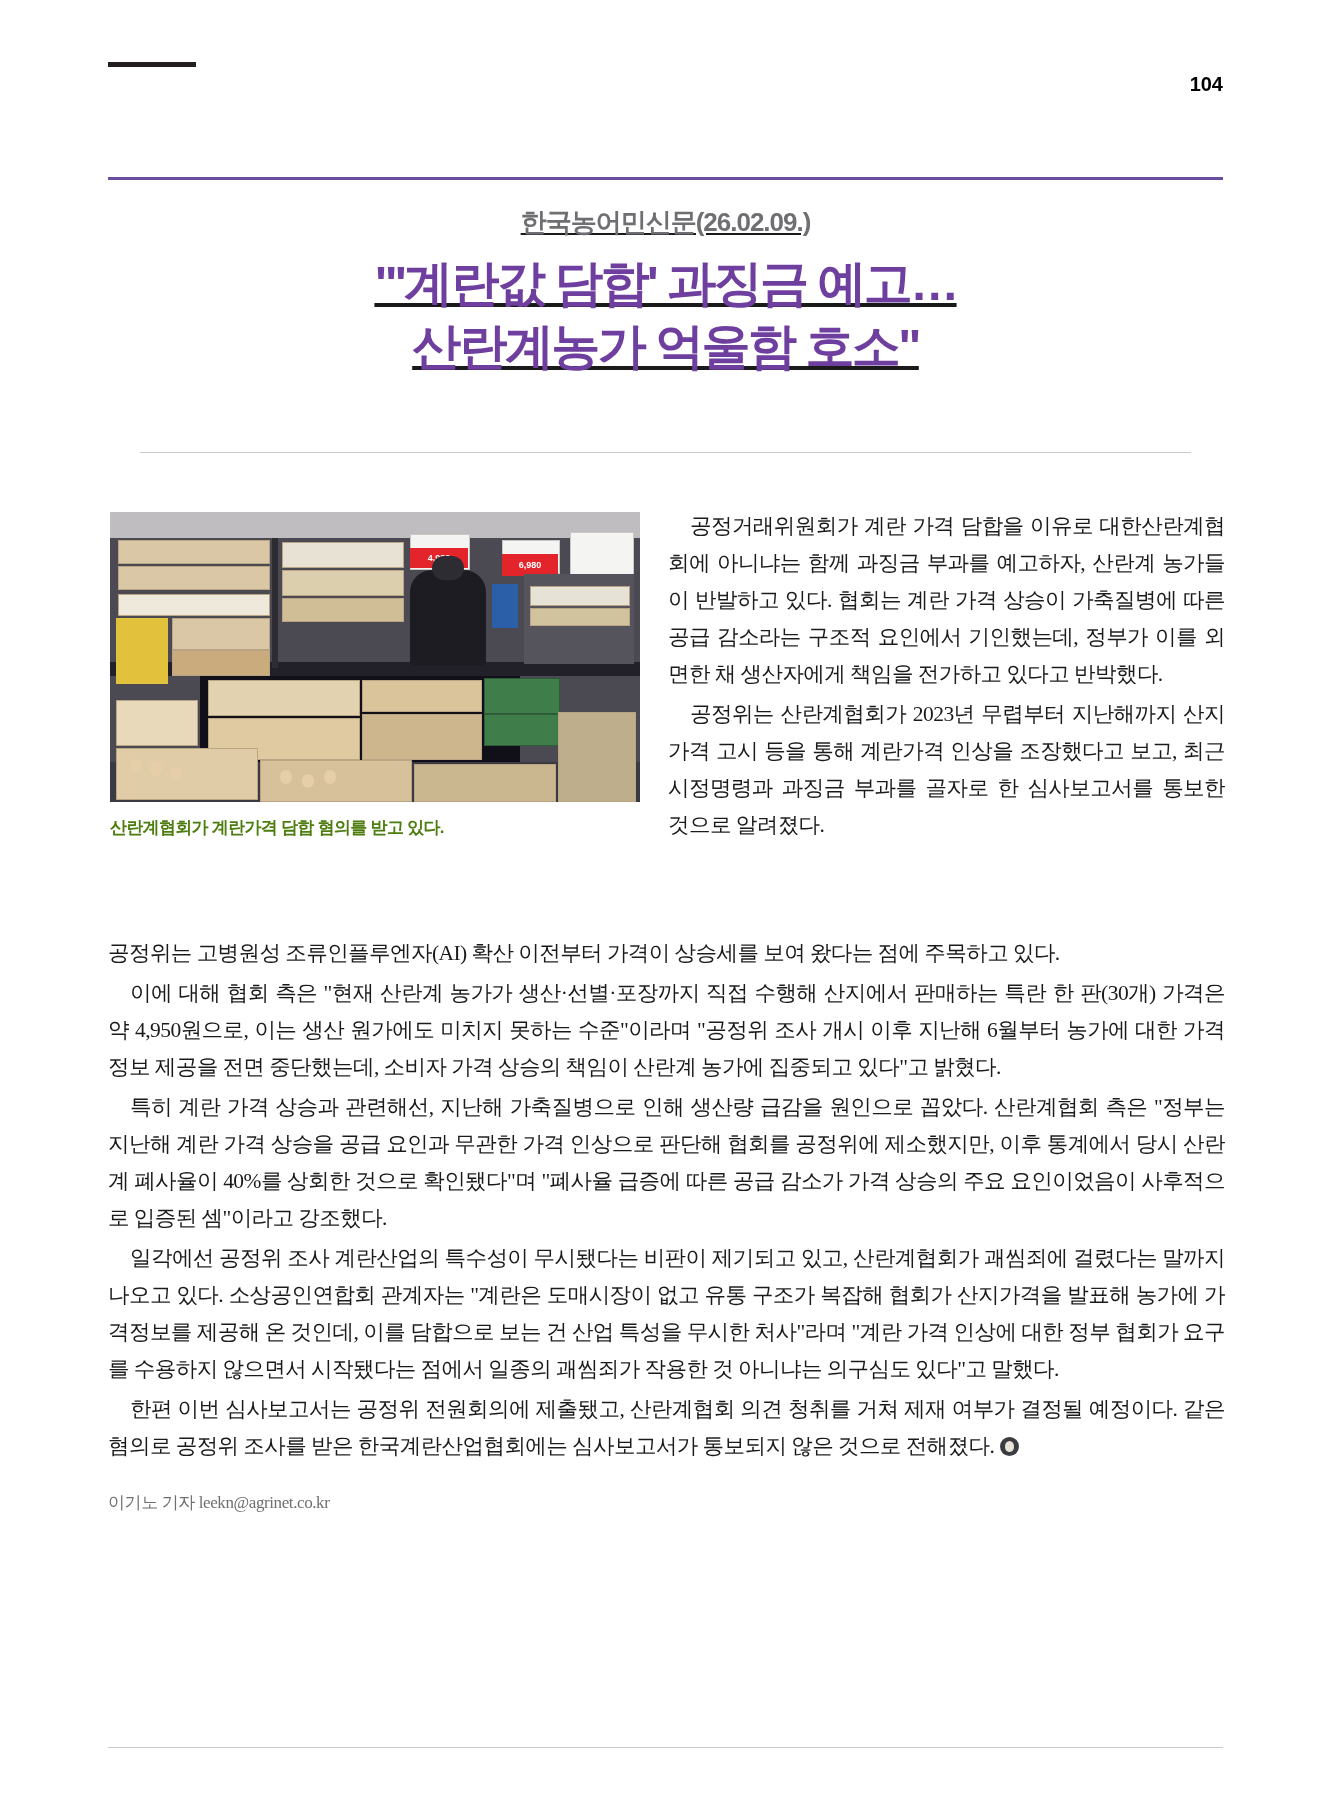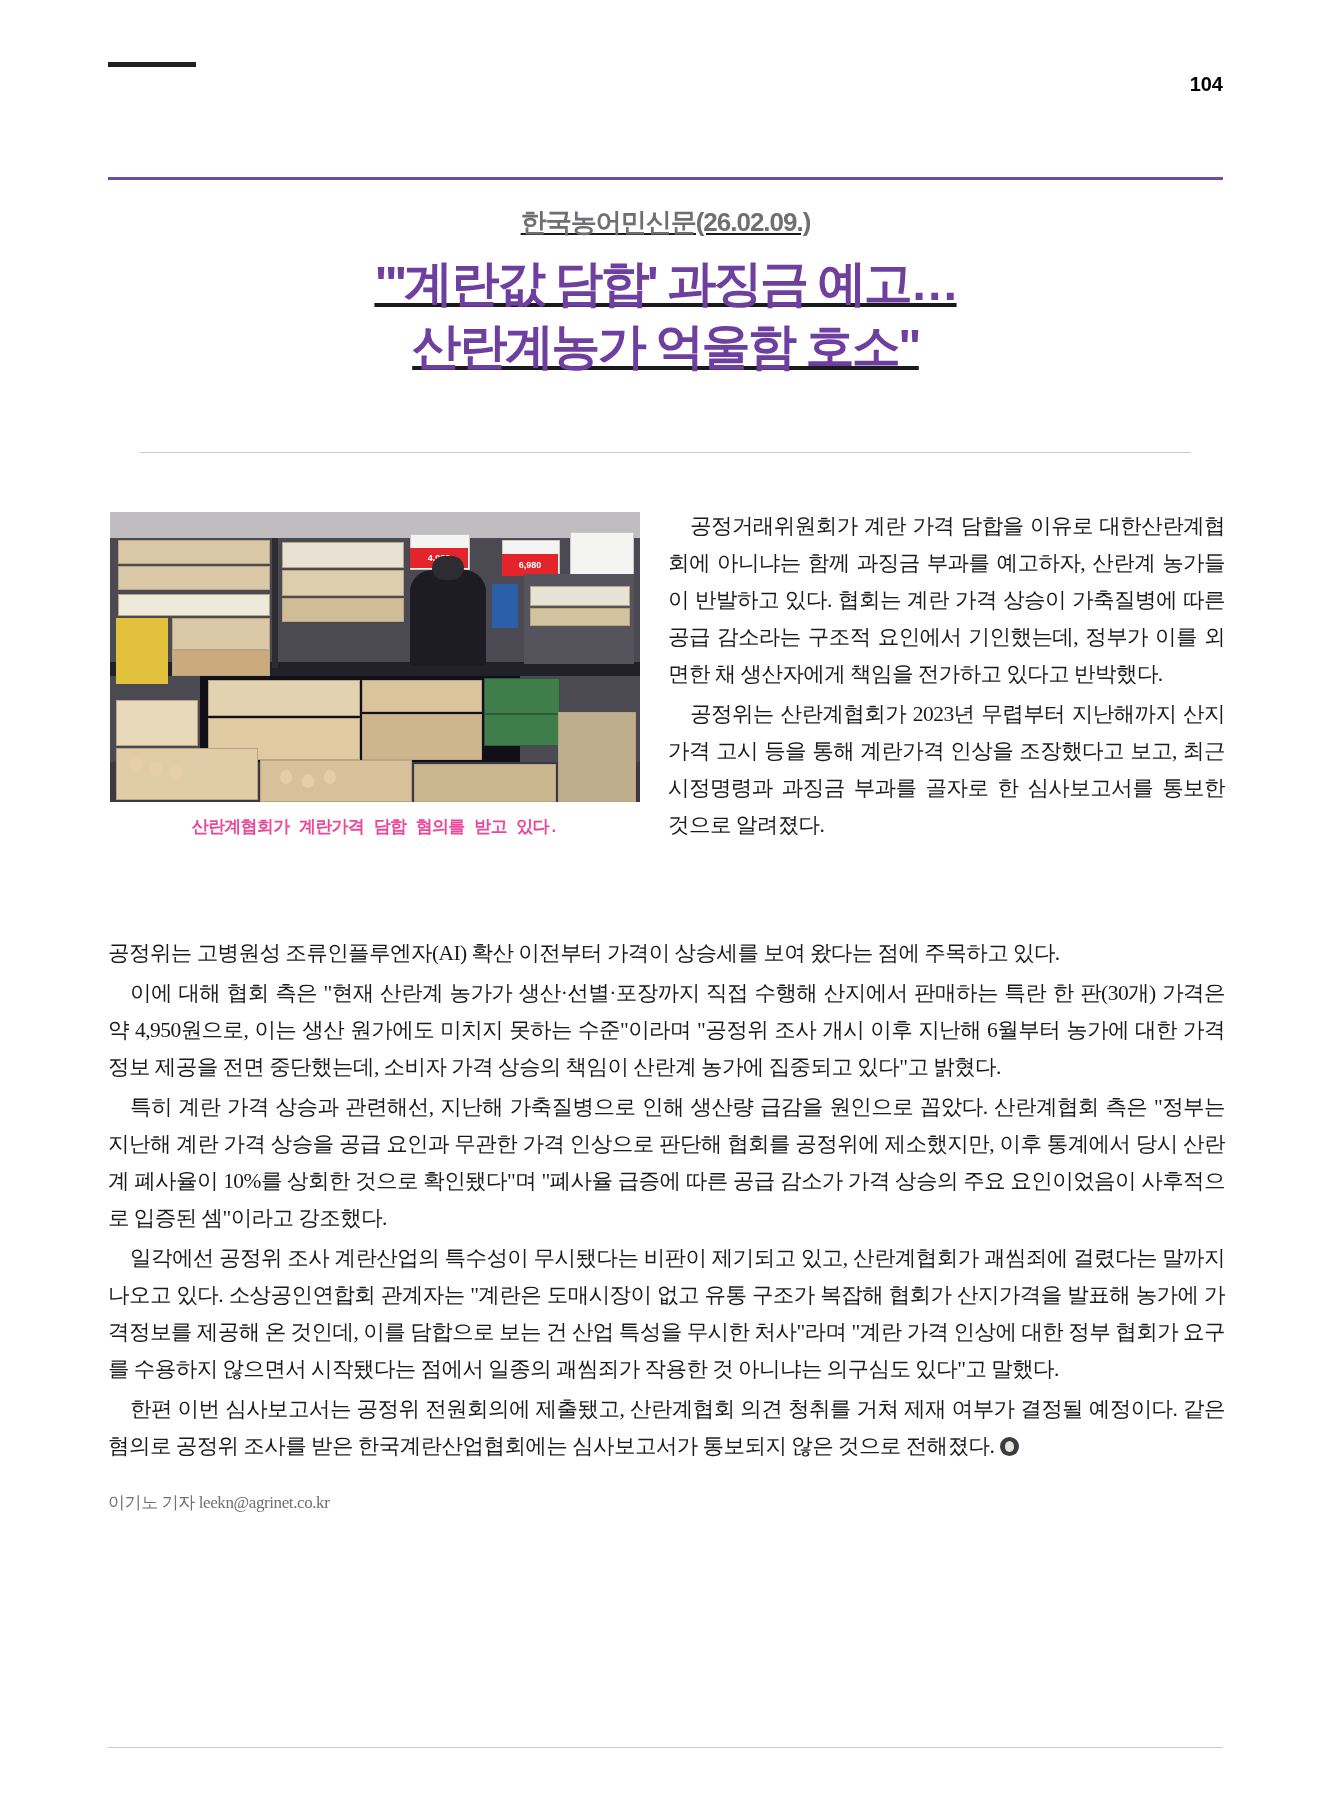--- a/index.html
+++ b/index.html
@@ -149,27 +149,26 @@
     position: absolute;
     background: #e2c23c;
   }
   .ph-egg {
     position: absolute;
     border-radius: 50%;
     background: #e6cfa8;
   }
   .caption {
     margin-top: 13px;
-    text-align: center;
+    text-align: left;
     font-size: 17px;
     font-weight: bold;
     line-height: 1.55;
     letter-spacing: -0.7px;
-    color: #ec4899;
-    font-family: Liberation Mono, monospace;
+    color: #4d7c0f;
   }
 
   
   .col-right {
     position: absolute;
     top: 508px;
     left: 668px;
     width: 557px;
   }
   .body-rest {
@@ -310,20 +309,20 @@
   </div>
 
   <div class="col-right">
     <p class="para indent">공정거래위원회가 계란 가격 담합을 이유로 대한산란계협회에 아니냐는 함께 과징금 부과를 예고하자, 산란계 농가들이 반발하고 있다. 협회는 계란 가격 상승이 가축질병에 따른 공급 감소라는 구조적 요인에서 기인했는데, 정부가 이를 외면한 채 생산자에게 책임을 전가하고 있다고 반박했다.</p>
     <p class="para indent">공정위는 산란계협회가 2023년 무렵부터 지난해까지 산지가격 고시 등을 통해 계란가격 인상을 조장했다고 보고, 최근 시정명령과 과징금 부과를 골자로 한 심사보고서를 통보한 것으로 알려졌다.</p>
   </div>
 
   <div class="body-rest">
     <p class="para">공정위는 고병원성 조류인플루엔자(AI) 확산 이전부터 가격이 상승세를 보여 왔다는 점에 주목하고 있다.</p>
     <p class="para indent">이에 대해 협회 측은 "현재 산란계 농가가 생산·선별·포장까지 직접 수행해 산지에서 판매하는 특란 한 판(30개) 가격은 약 4,950원으로, 이는 생산 원가에도 미치지 못하는 수준"이라며 "공정위 조사 개시 이후 지난해 6월부터 농가에 대한 가격정보 제공을 전면 중단했는데, 소비자 가격 상승의 책임이 산란계 농가에 집중되고 있다"고 밝혔다.</p>
-    <p class="para indent">특히 계란 가격 상승과 관련해선, 지난해 가축질병으로 인해 생산량 급감을 원인으로 꼽았다. 산란계협회 측은 "정부는 지난해 계란 가격 상승을 공급 요인과 무관한 가격 인상으로 판단해 협회를 공정위에 제소했지만, 이후 통계에서 당시 산란계 폐사율이 10%를 상회한 것으로 확인됐다"며 "폐사율 급증에 따른 공급 감소가 가격 상승의 주요 요인이었음이 사후적으로 입증된 셈"이라고 강조했다.</p>
+    <p class="para indent">특히 계란 가격 상승과 관련해선, 지난해 가축질병으로 인해 생산량 급감을 원인으로 꼽았다. 산란계협회 측은 "정부는 지난해 계란 가격 상승을 공급 요인과 무관한 가격 인상으로 판단해 협회를 공정위에 제소했지만, 이후 통계에서 당시 산란계 폐사율이 40%를 상회한 것으로 확인됐다"며 "폐사율 급증에 따른 공급 감소가 가격 상승의 주요 요인이었음이 사후적으로 입증된 셈"이라고 강조했다.</p>
     <p class="para indent">일각에선 공정위 조사 계란산업의 특수성이 무시됐다는 비판이 제기되고 있고, 산란계협회가 괘씸죄에 걸렸다는 말까지 나오고 있다. 소상공인연합회 관계자는 "계란은 도매시장이 없고 유통 구조가 복잡해 협회가 산지가격을 발표해 농가에 가격정보를 제공해 온 것인데, 이를 담합으로 보는 건 산업 특성을 무시한 처사"라며 "계란 가격 인상에 대한 정부 협회가 요구를 수용하지 않으면서 시작됐다는 점에서 일종의 괘씸죄가 작용한 것 아니냐는 의구심도 있다"고 말했다.</p>
     <p class="para indent"><span>한편 이번 심사보고서는 공정위 전원회의에 제출됐고, 산란계협회 의견 청취를 거쳐 제재 여부가 결정될 예정이다. 같은 혐의로 공정위 조사를 받은 한국계란산업협회에는 심사보고서가 통보되지 않은 것으로 전해졌다.</span><span class="endmark"></span></p>
     <div class="byline">이기노 기자 leekn@agrinet.co.kr</div>
   </div>
 
   <div class="footer-rule"></div>
 </div>
 
 </body></html>

